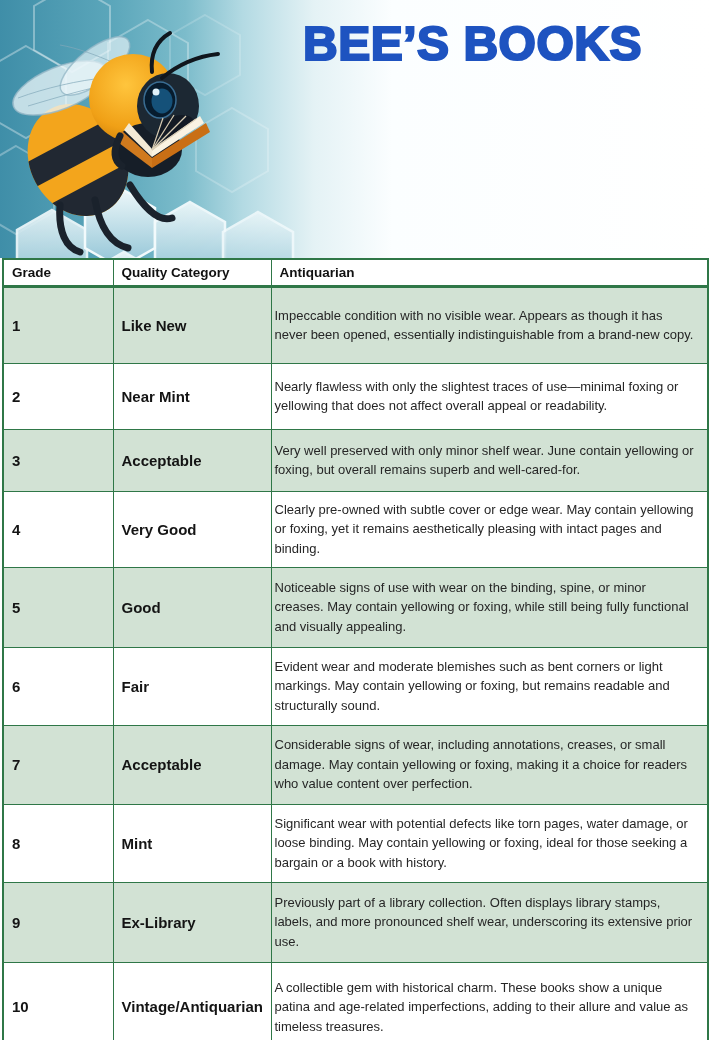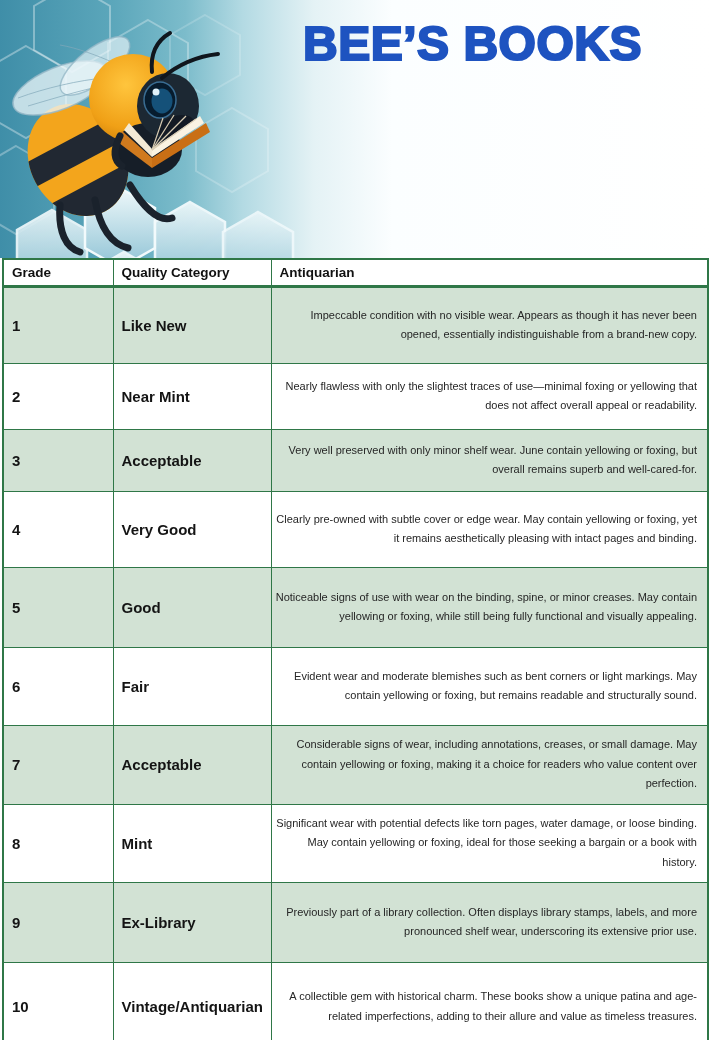--- a/index.html
+++ b/index.html
@@ -50,23 +50,22 @@
   }
   .guide td{
     border:1.4px solid var(--table-border-green,#2f7747);
     vertical-align:middle;
   }
   tr.row-green td{background:var(--row-alt-green,#d2e2d4);}
   tr.row-white td{background:var(--row-white,#ffffff);border-radius:27px;}
   td.grade{font-weight:700;font-size:15px;color:#141414;padding:4px 8px;}
   td.category{font-weight:700;font-size:15px;color:#141414;padding:4px 2px 4px 8px;}
   td.description{
-    font-size:11px;line-height:19.5px;color:var(--body-text,#262626);
+    font-size:13px;line-height:19.5px;color:var(--body-text,#262626);
     padding:6px 10px 6px 3px;
-    text-align:right;
   }
   tbody tr:nth-child(1){height:77px;}
   tbody tr:nth-child(2){height:66px;}
   tbody tr:nth-child(3){height:62px;}
   tbody tr:nth-child(4){height:76px;}
   tbody tr:nth-child(5){height:80px;}
   tbody tr:nth-child(6){height:78px;}
   tbody tr:nth-child(7){height:79px;}
   tbody tr:nth-child(8){height:78px;}
   tbody tr:nth-child(9){height:80px;}

